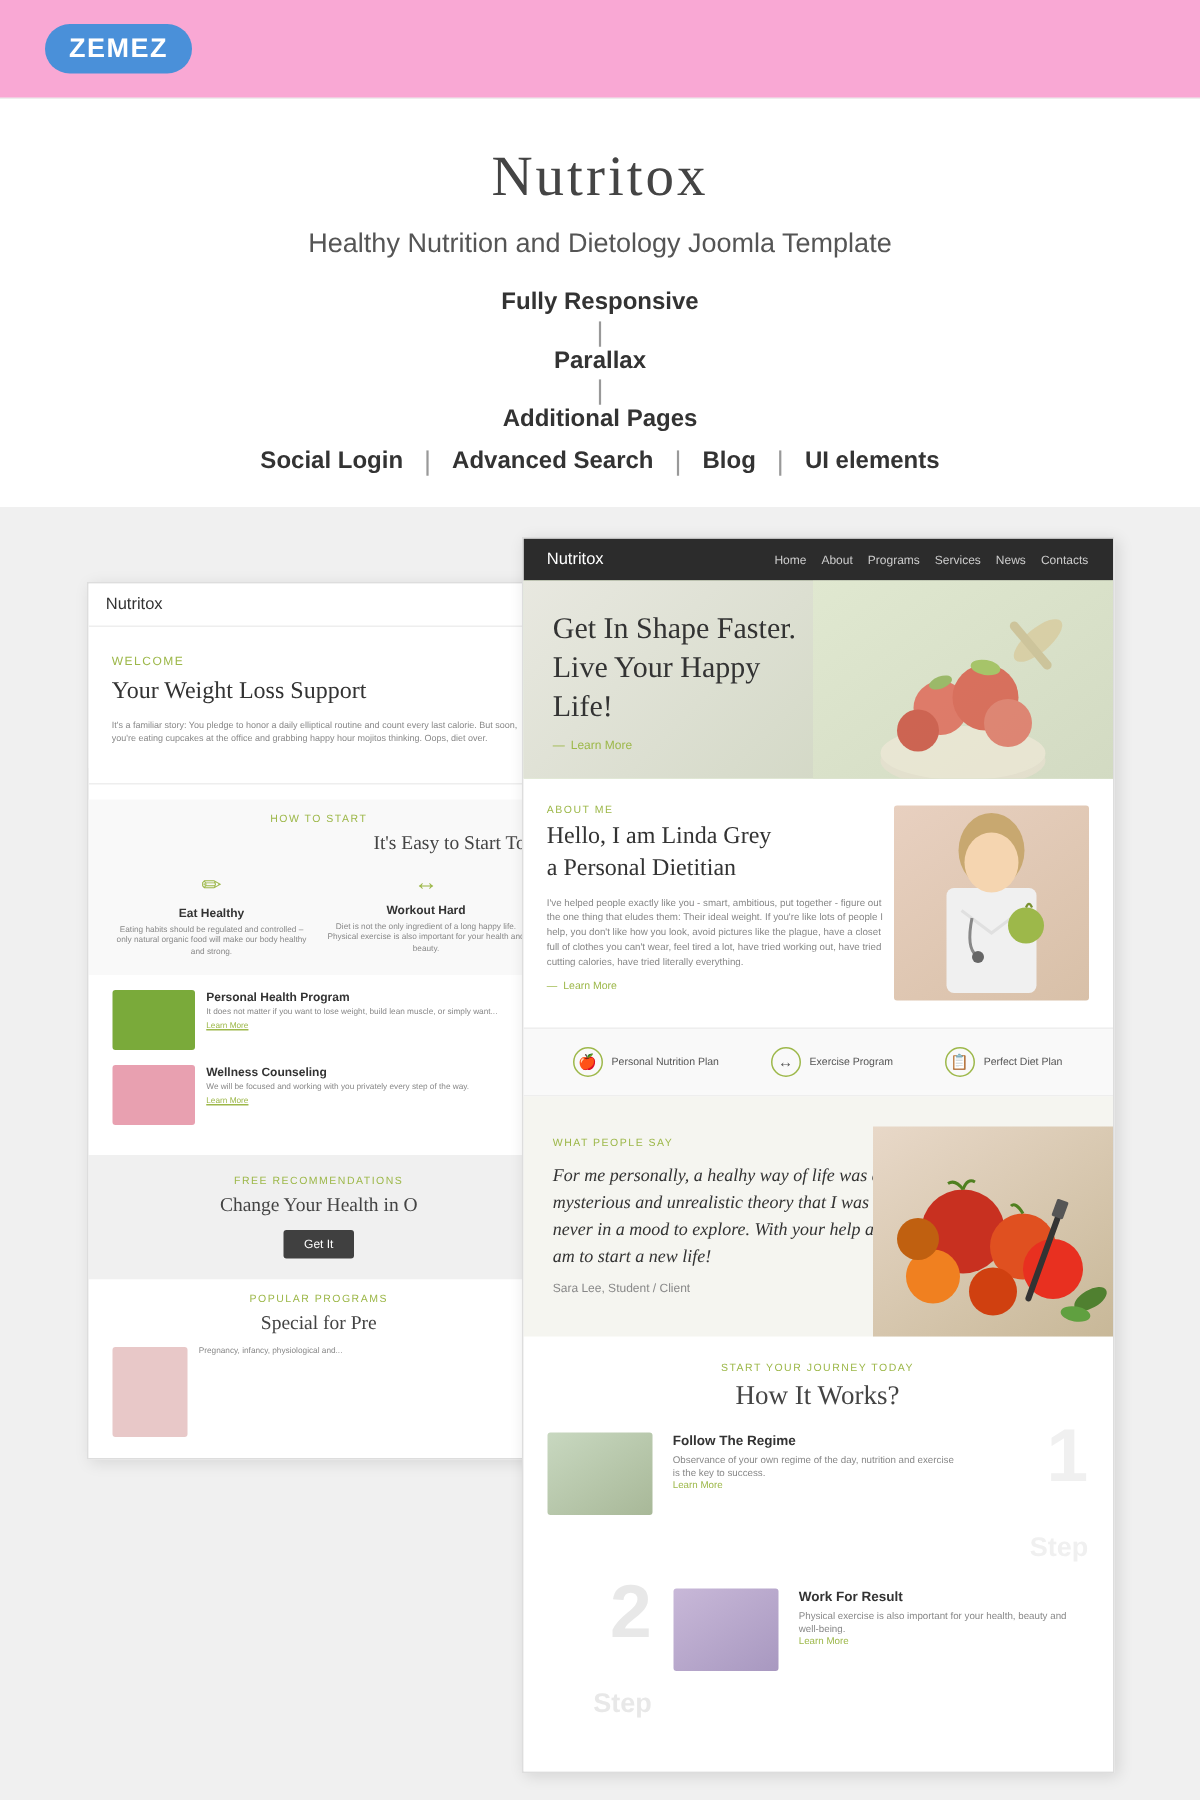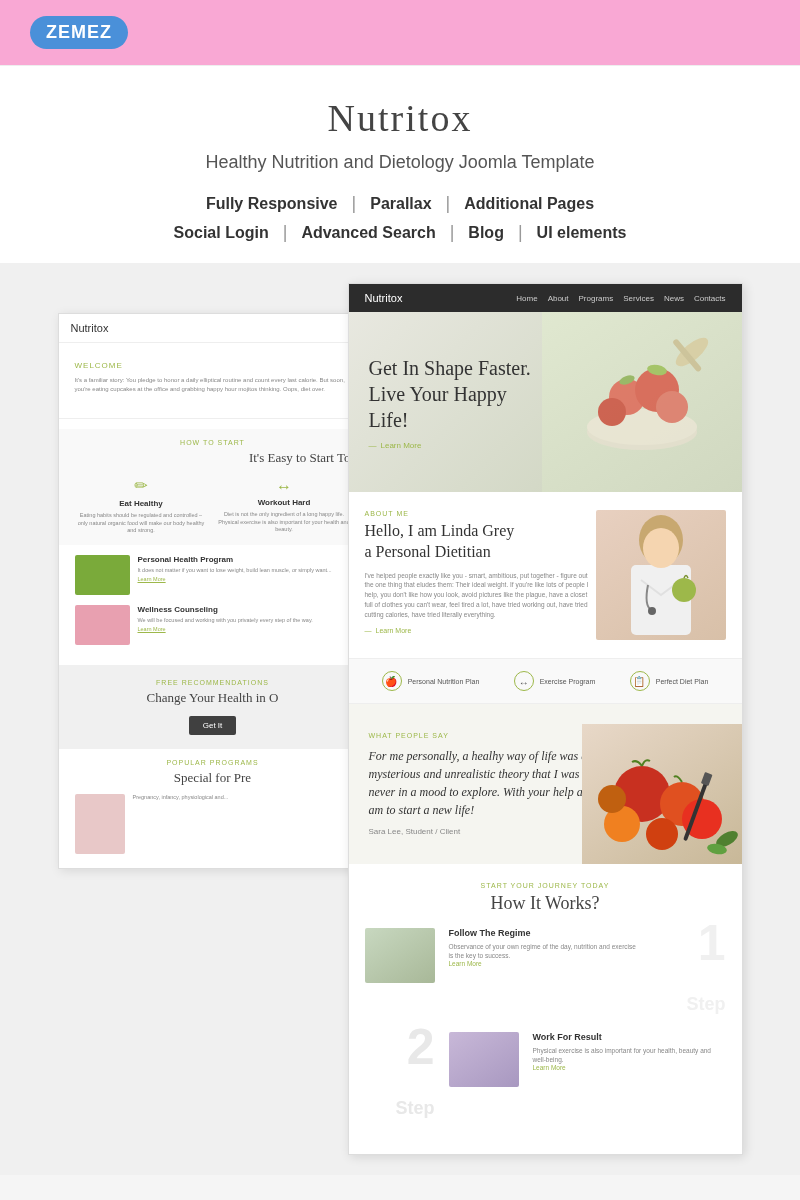--- a/index.html
+++ b/index.html
@@ -53,20 +53,21 @@
       display: flex;
       justify-content: center;
       align-items: center;
       gap: 0;
       font-family: Arial, sans-serif;
       font-size: 16px;
       font-weight: bold;
       color: #333;
       margin-bottom: 8px;
       flex-wrap: wrap;
+      flex-direction: column;
     }
     .features-row span.sep {
       color: #999;
       margin: 0 14px;
       font-weight: 300;
       font-size: 18px;
     }
     .features-row2 {
       display: flex;
       justify-content: center;
@@ -327,21 +328,21 @@
     }
     .pr-nav-link {
       color: #ccc;
       font-size: 8px;
       font-family: Arial, sans-serif;
     }
 
     .pr-hero {
       position: relative;
       background: #c8d8b0;
-      height: 180px;
+      height: 132px;
       overflow: hidden;
       display: flex;
       align-items: center;
     }
     .pr-hero-bg {
       position: absolute;
       top: 0; left: 0; right: 0; bottom: 0;
       background: linear-gradient(135deg, #e8e8e0 0%, #c8d0b8 100%);
     }
     .pr-hero-content {
@@ -589,20 +590,21 @@
 
 <div class="preview-section">
 
   <div class="preview-left">
     <div class="pl-nav">
       <span>Nutritox</span>
     </div>
 
     <div class="pl-hero">
       <div class="pl-welcome">WELCOME</div>
+      <div class="pl-hero-title">Your Weight Loss Support</div>
       <div class="pl-hero-text">It's a familiar story: You pledge to honor a daily elliptical routine and count every last calorie. But soon, you're eating cupcakes at the office and grabbing happy hour mojitos thinking. Oops, diet over.</div>
     </div>
 
     <div class="pl-divider"></div>
 
     <div class="pl-howto-section">
       <div class="pl-howto-label">HOW TO START</div>
       <div class="pl-howto-title">It's Easy to Start To</div>
       <div class="pl-cards">
         <div class="pl-card">

